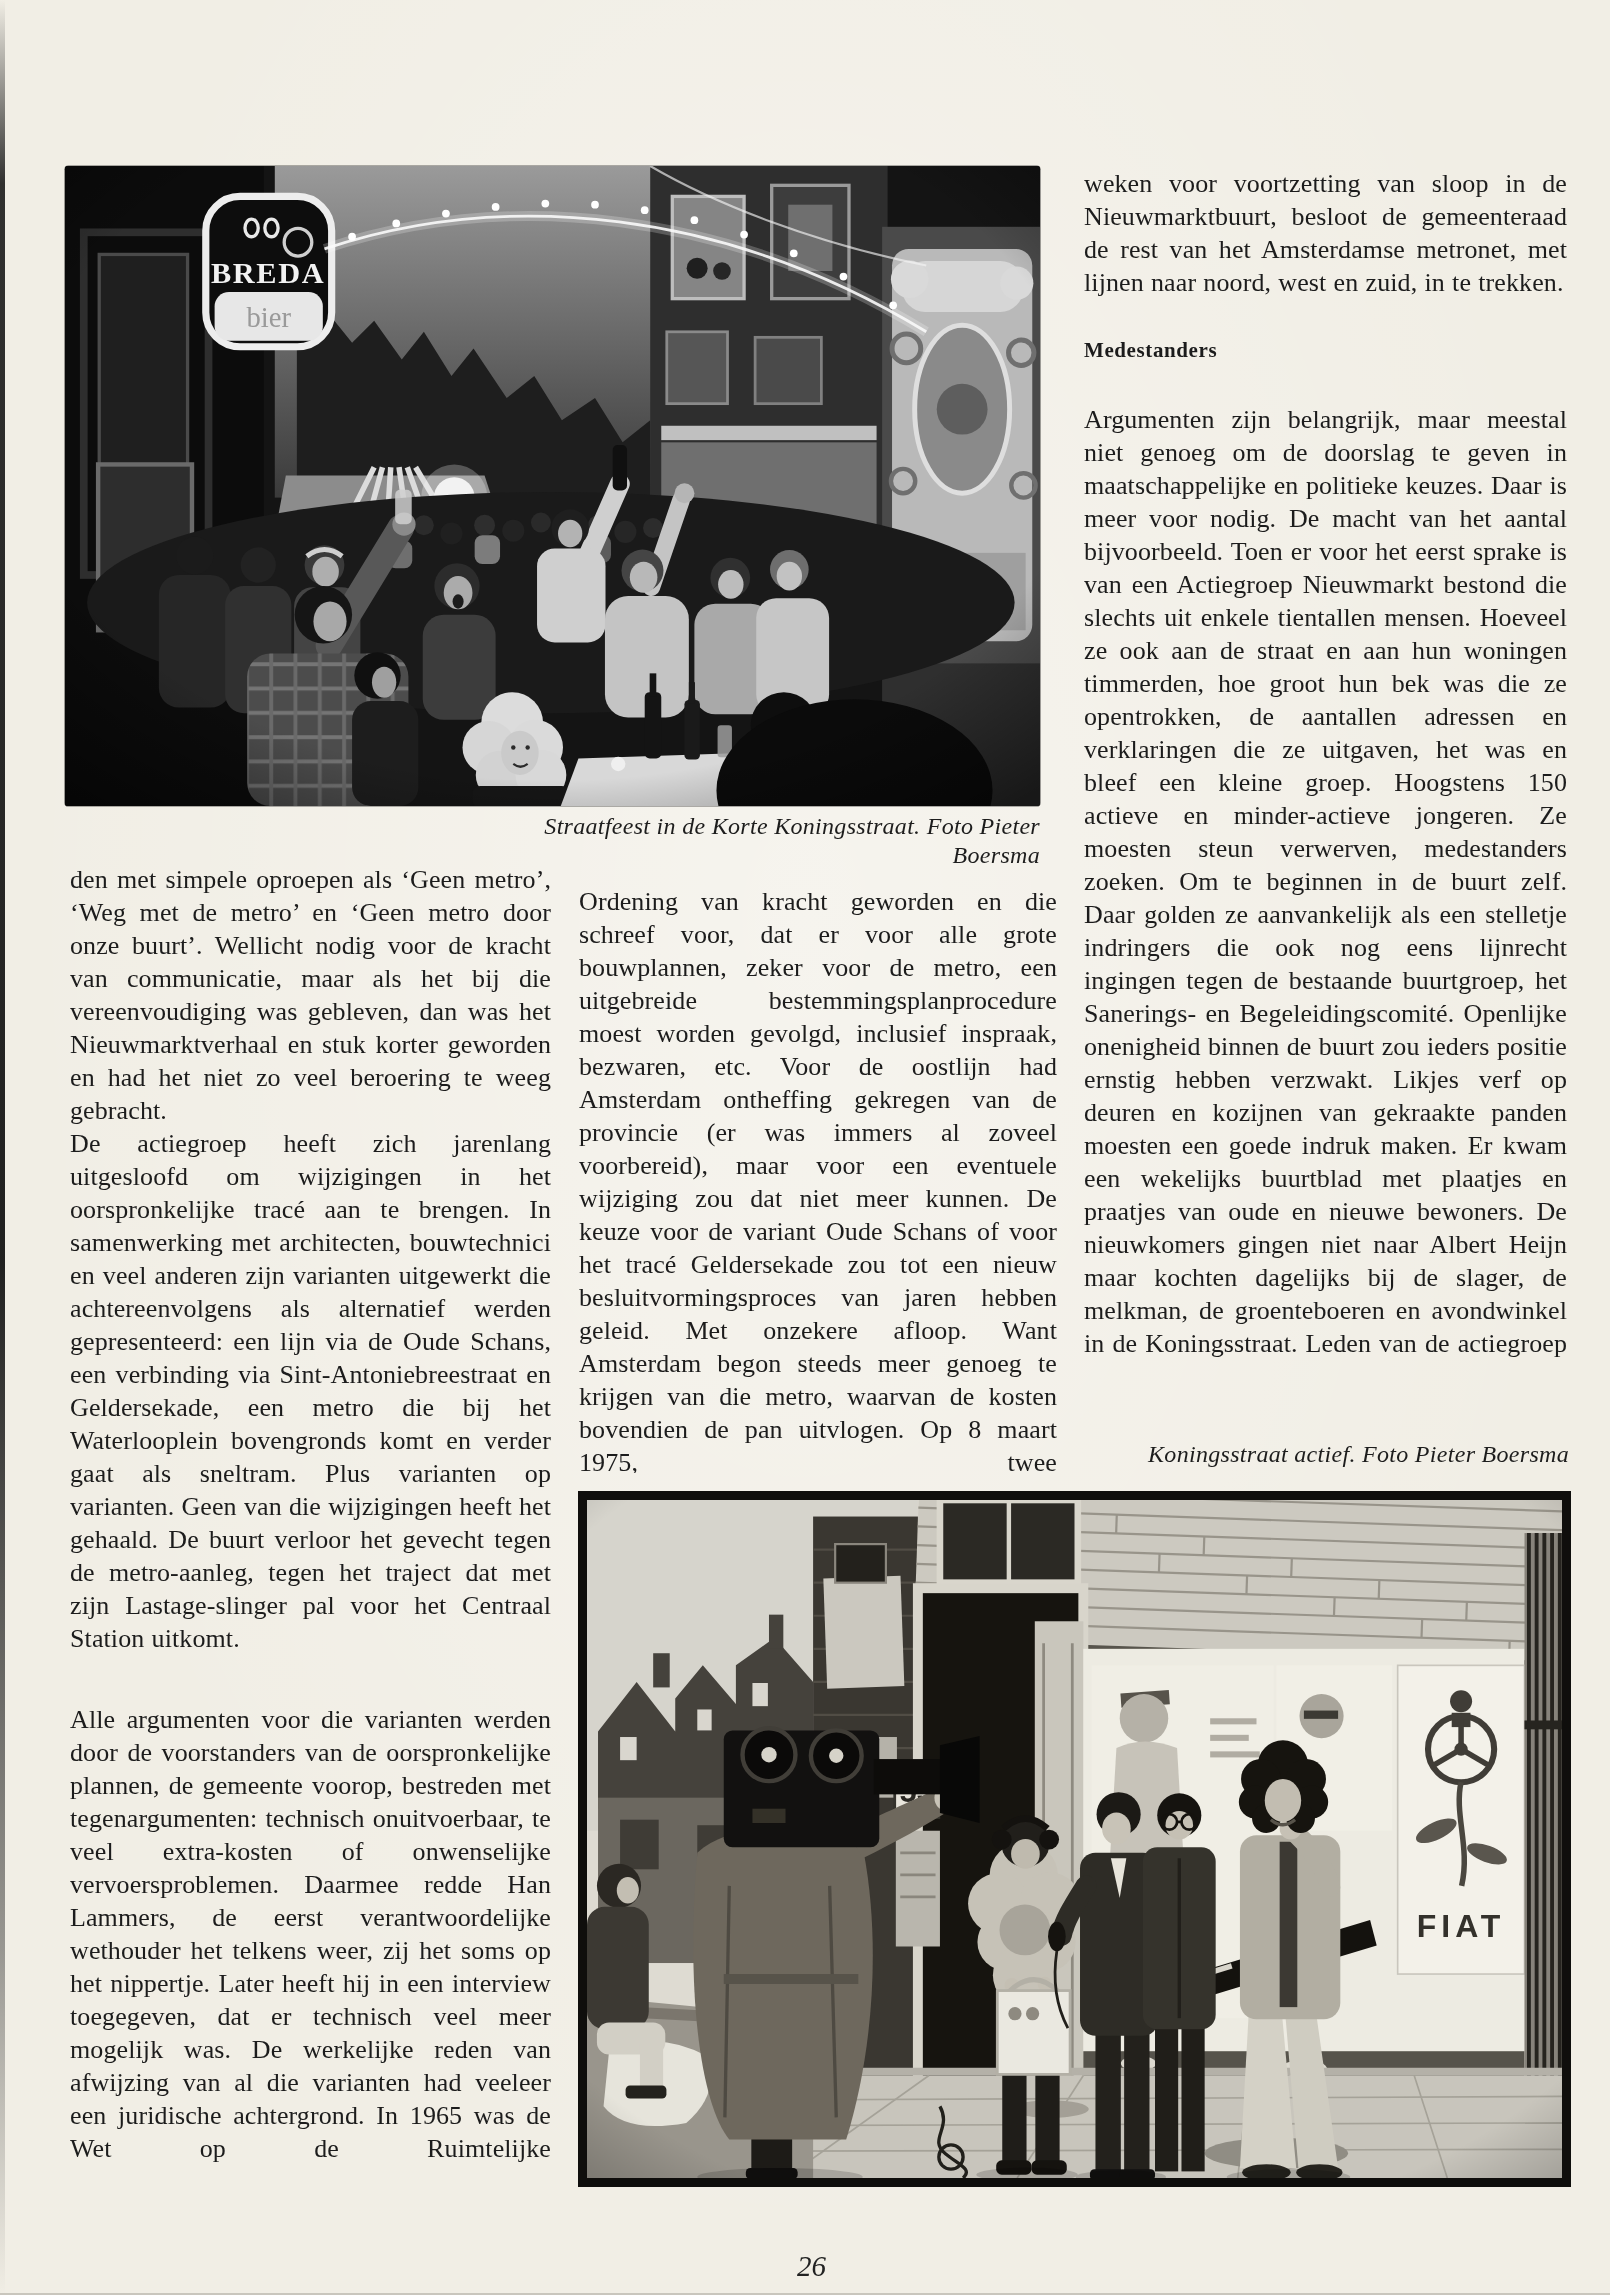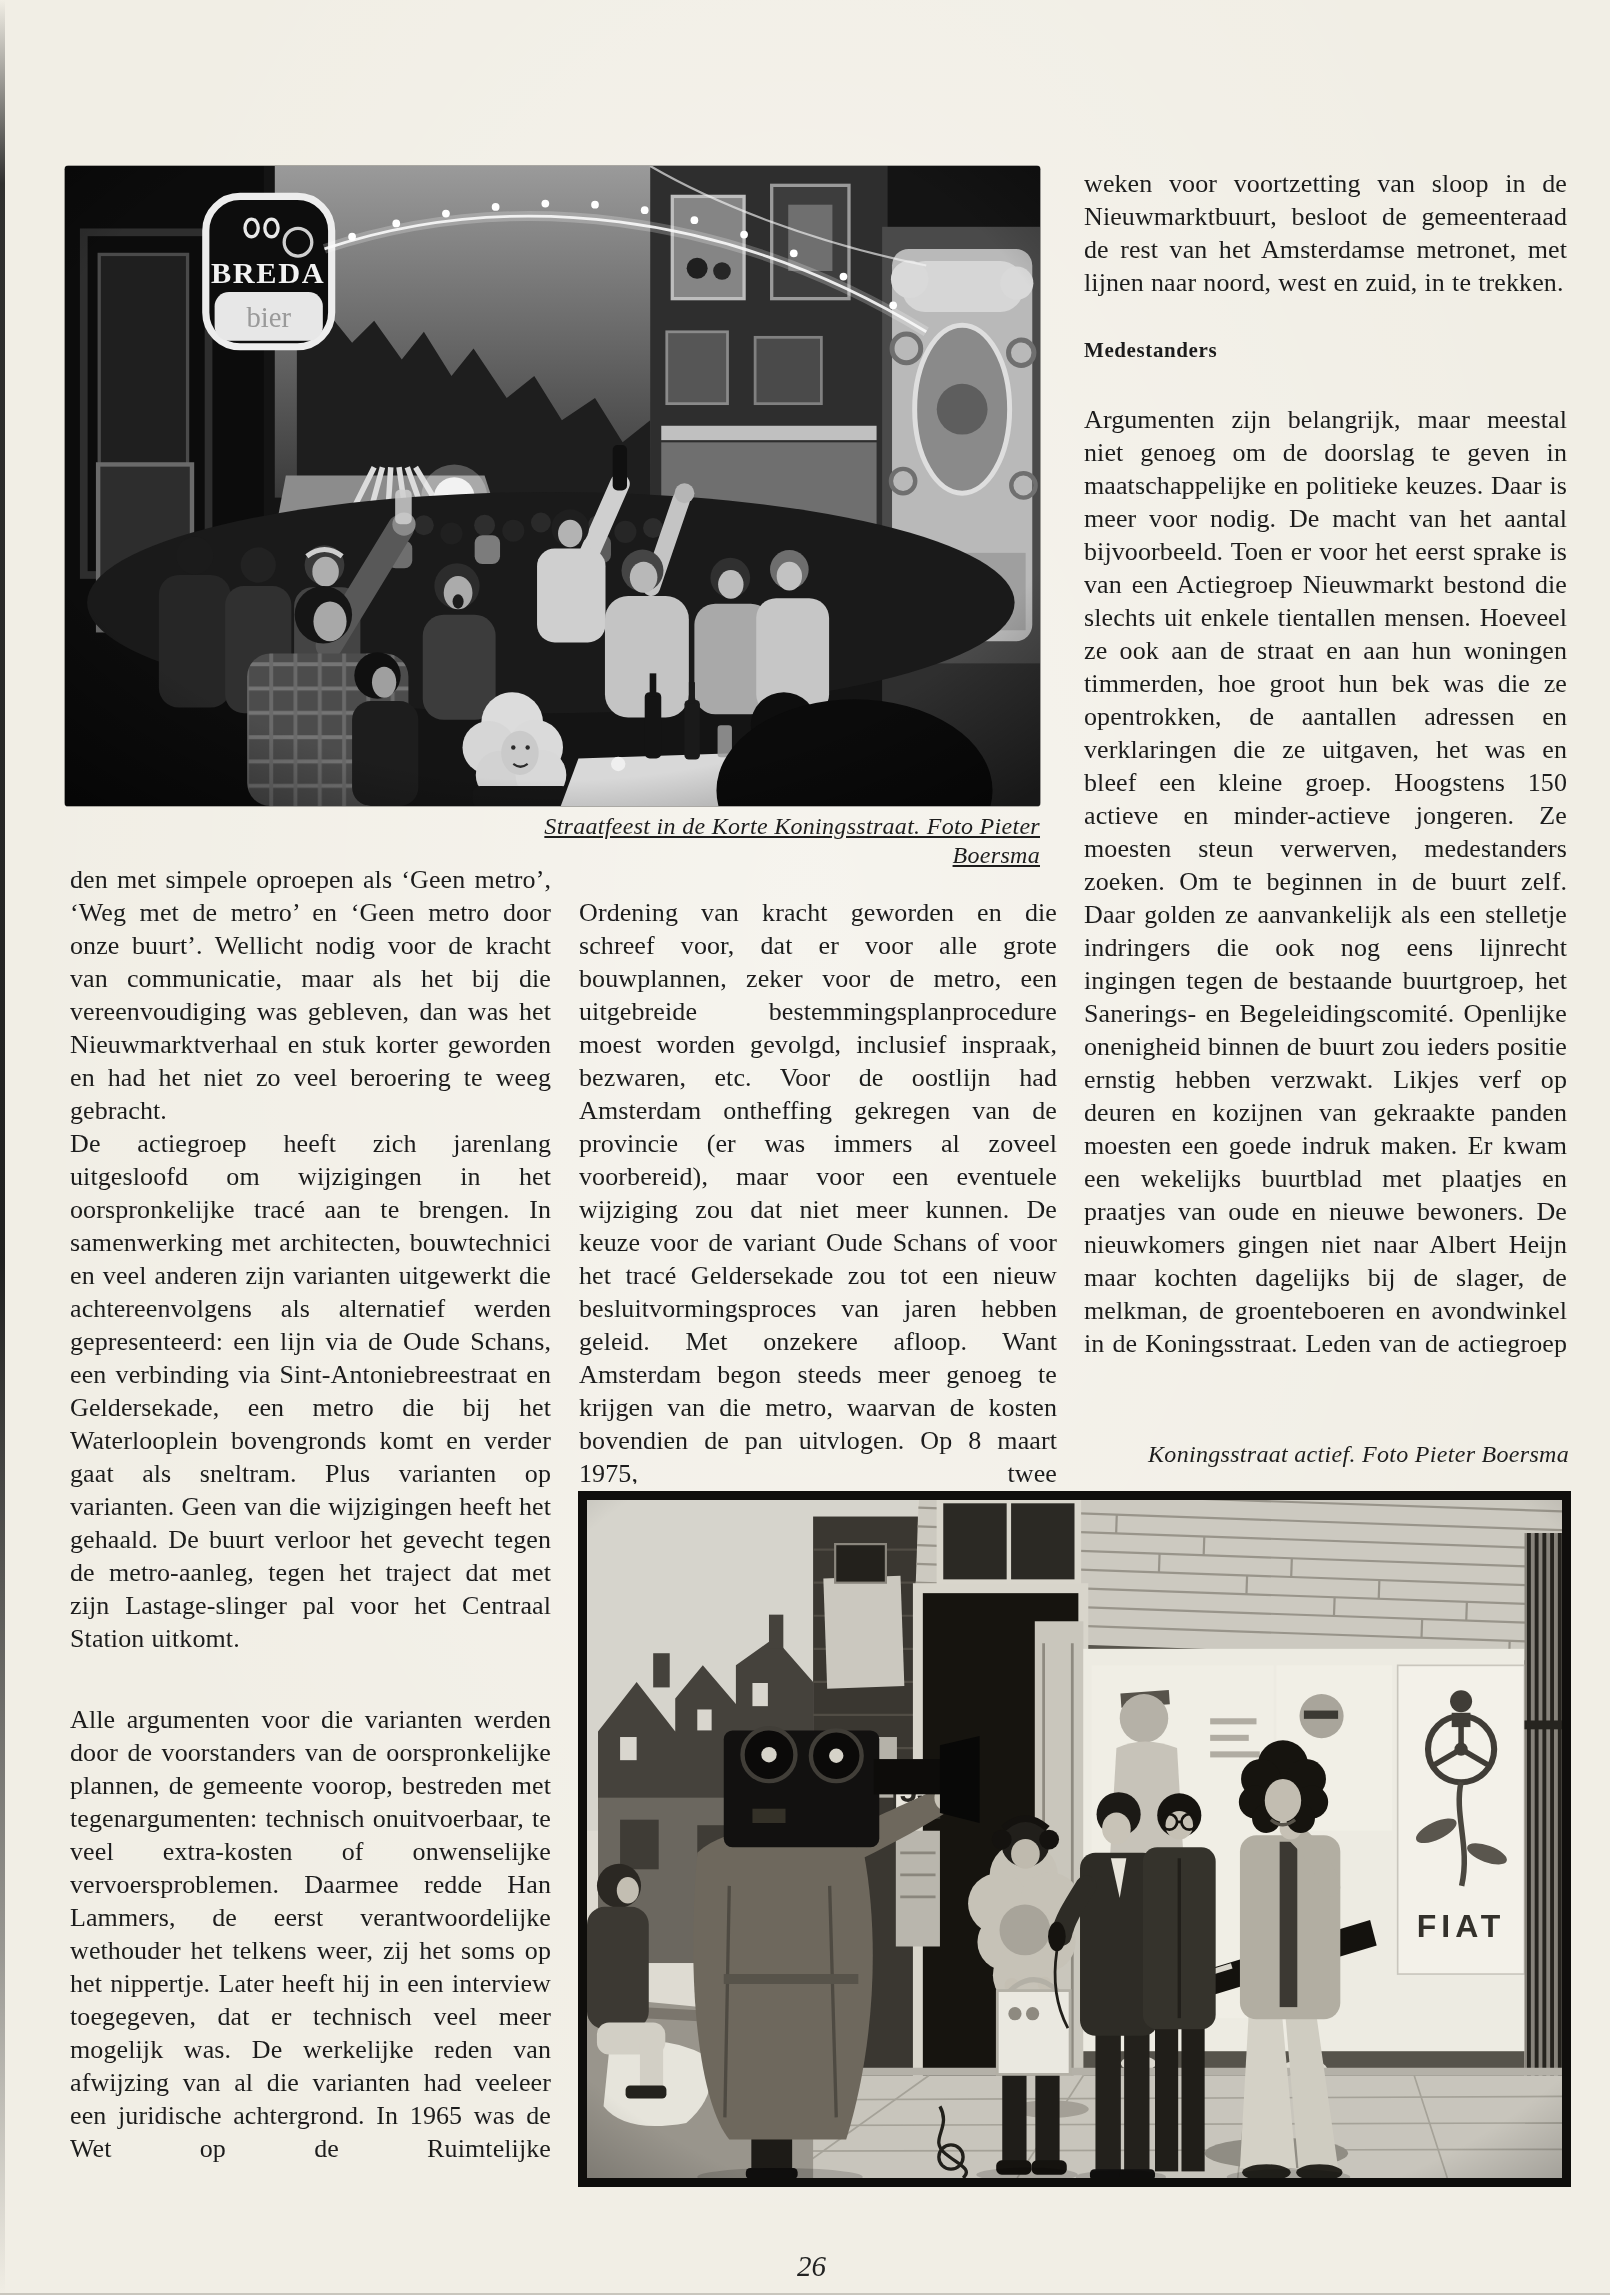--- a/index.html
+++ b/index.html
@@ -21,25 +21,25 @@
     position:absolute;left:0;bottom:0;width:100%;height:2.2px;background:#c9c6bd;
   }
   .photo{position:absolute;overflow:hidden;background:#111;}
   .photo svg{display:block;width:100%;height:100%;}
   #photo-street-party{left:65px;top:166px;width:975px;height:640px;border-radius:3.3px;box-shadow:0 0 0 0.6px rgba(0,0,0,.6);}
   #photo-tv-crew{left:578px;top:1491px;width:993px;height:696px;border:9.4px solid #0f0e0c;box-sizing:border-box;background:#dedbd2;}
   .caption{
     position:absolute;font-style:italic;font-size:24px;line-height:29px;
     color:#1d1d1d;text-align:right;letter-spacing:0.3px;
   }
-  #caption-street-party{left:497px;top:812px;width:543px;text-decoration:underline;}
+  #caption-street-party{left:497px;top:812px;width:543px;}
   #caption-tv-crew{left:1049px;top:1440px;width:520px;}
   .col{position:absolute;overflow:hidden;}
   #col-left{left:70px;top:863px;width:481px;height:1326px;}
-  #col-middle{left:579px;top:885px;width:478px;height:588px;margin-top:11px;}
+  #col-middle{left:579px;top:885px;width:478px;height:588px;}
   #col-right{left:1084px;top:167px;width:483px;height:1284px;}
   p.body{
     margin:0;font-size:26px;line-height:33px;text-align:justify;
     word-spacing:0.6px;letter-spacing:0.1px;
   }
   p.body.cont{text-align-last:justify;}
   p.gap-before{margin-top:48px;}
   h2.section{
     margin:35px 0 36px 0;font-size:21px;line-height:33px;font-weight:700;letter-spacing:0.6px;
   }

